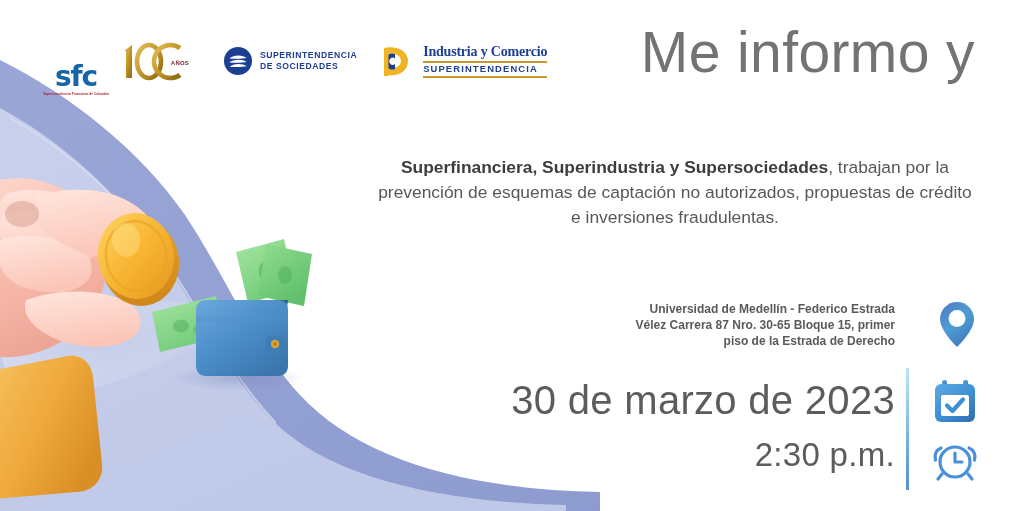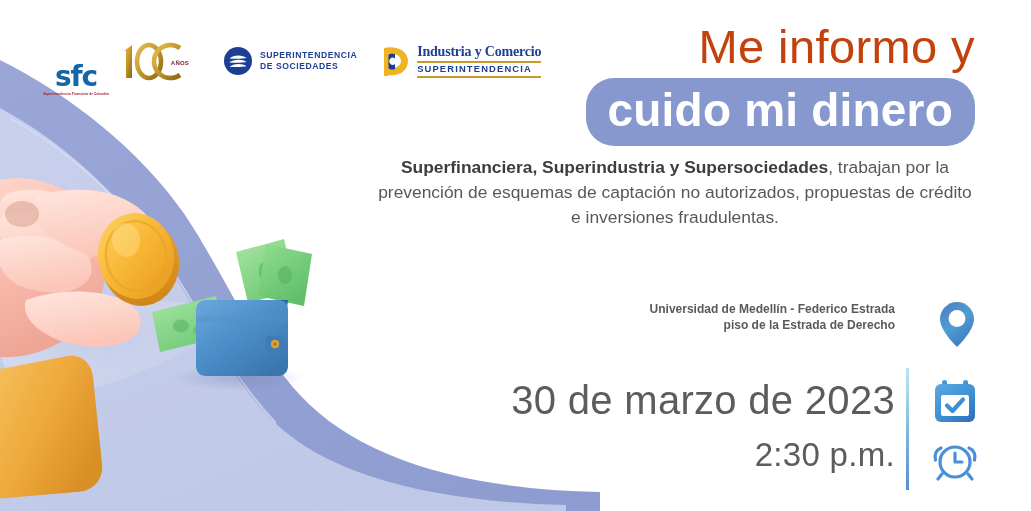--- a/index.html
+++ b/index.html
@@ -76,21 +76,21 @@
   .ss-logo { display: flex; align-items: center; margin-left: 33px; gap: 7px; }
   .ss-text {
     font-family: "Liberation Sans", sans-serif;
     color: #1d3f93;
     font-weight: bold;
     font-size: 8.6px;
     line-height: 1.32;
     letter-spacing: 0.55px;
   }
 
-  .ic-logo { display: flex; margin-left: 24px; gap: 6px; }
+  .ic-logo { display: flex; margin-left: 24px; gap: 12px; }
   .ic-text { display: flex; flex-direction: column; }
   .ic-line1 {
     font-family: "Liberation Serif", serif;
     font-weight: bold;
     font-size: 14px;
     color: #1d3f93;
     line-height: 1.05;
     letter-spacing: -0.2px;
   }
   .ic-rule { height: 1.4px; background: #c8992e; margin: 1.5px 0 1.5px; }
@@ -107,23 +107,23 @@
   
   .headline {
     position: absolute;
     right: 56px;
     top: 22px;
     text-align: right;
     z-index: 30;
   }
   .headline-line1 {
     font-family: "Liberation Sans", sans-serif;
-    font-size: 47px;
+    font-size: 57px;
     font-weight: 300;
-    color: #c2410c;
+    color: #737373;
     letter-spacing: 0.4px;
     line-height: 1.08;
     white-space: nowrap;
   }
   .headline-pill {
     display: inline-block;
     margin-top: 5px;
     background: #8798cf;
     color: #ffffff;
     font-family: "Liberation Sans", sans-serif;
@@ -414,30 +414,30 @@
         <div class="ic-line1">Industria y Comercio</div>
         <div class="ic-rule"></div>
         <div class="ic-line2">SUPERINTENDENCIA</div>
         <div class="ic-underline"></div>
       </div>
     </div>
   </div>
 
   <div class="headline">
     <div class="headline-line1">Me informo y</div>
-    <div class="headline-pill">cuido mi dinero</div>
   </div>
 
   <div class="body-copy">
     <strong>Superfinanciera, Superindustria y Supersociedades</strong><span>, trabajan por la prevención de esquemas de captación no autorizados, propuestas de crédito e inversiones fraudulentas.</span>
   </div>
 
 
   <div class="venue">
     <div>Universidad de Medellín - Federico Estrada</div>
+    <div>Vélez Carrera 87 Nro. 30-65 Bloque 15, primer</div>
     <div>piso de la Estrada de Derecho</div>
   </div>
 
   <div class="date-text">30 de marzo de 2023</div>
   <div class="time-text">2:30 p.m.</div>
 
   <div class="divider"></div>
 
   <div class="icon-pin">
     <svg width="42" height="50" viewBox="0 0 42 50" xmlns="http://www.w3.org/2000/svg">

